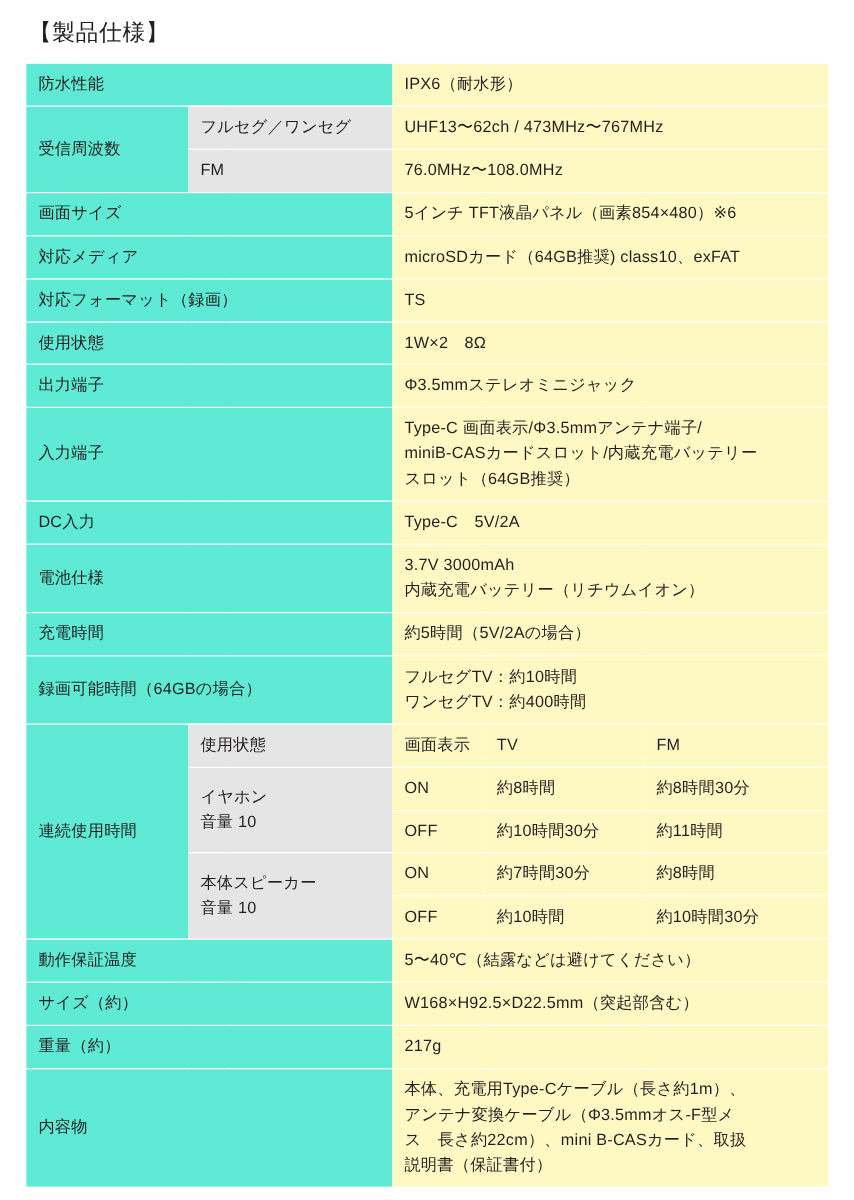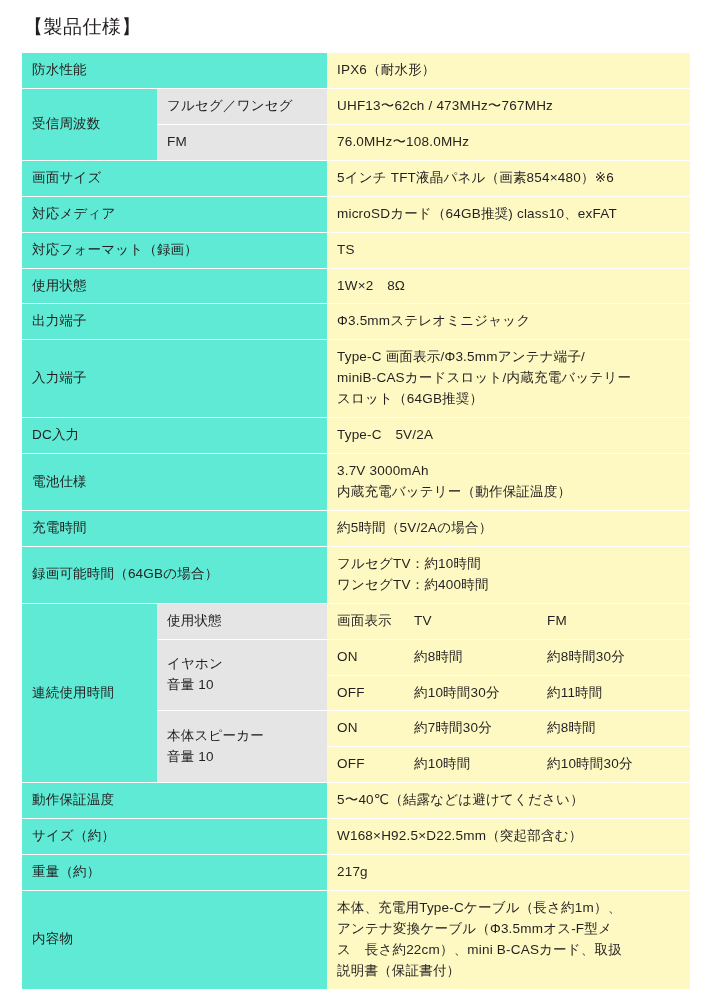--- a/index.html
+++ b/index.html
@@ -125,21 +125,21 @@
 
       <tr>
         <td class="lbl" colspan="3">DC入力</td>
         <td class="val" colspan="3">Type-C　5V/2A</td>
       </tr>
 
       <tr>
         <td class="lbl" colspan="3">電池仕様</td>
         <td class="val" colspan="3">
           <span class="sub">3.7V 3000mAh</span>
-          <span class="sub">内蔵充電バッテリー（動作保証温度）</span>
+          <span class="sub">内蔵充電バッテリー（リチウムイオン）</span>
         </td>
       </tr>
 
       <tr>
         <td class="lbl" colspan="3">充電時間</td>
         <td class="val" colspan="3">約5時間（5V/2Aの場合）</td>
       </tr>
 
       <tr>
         <td class="lbl" colspan="3">録画可能時間（64GBの場合）</td>

